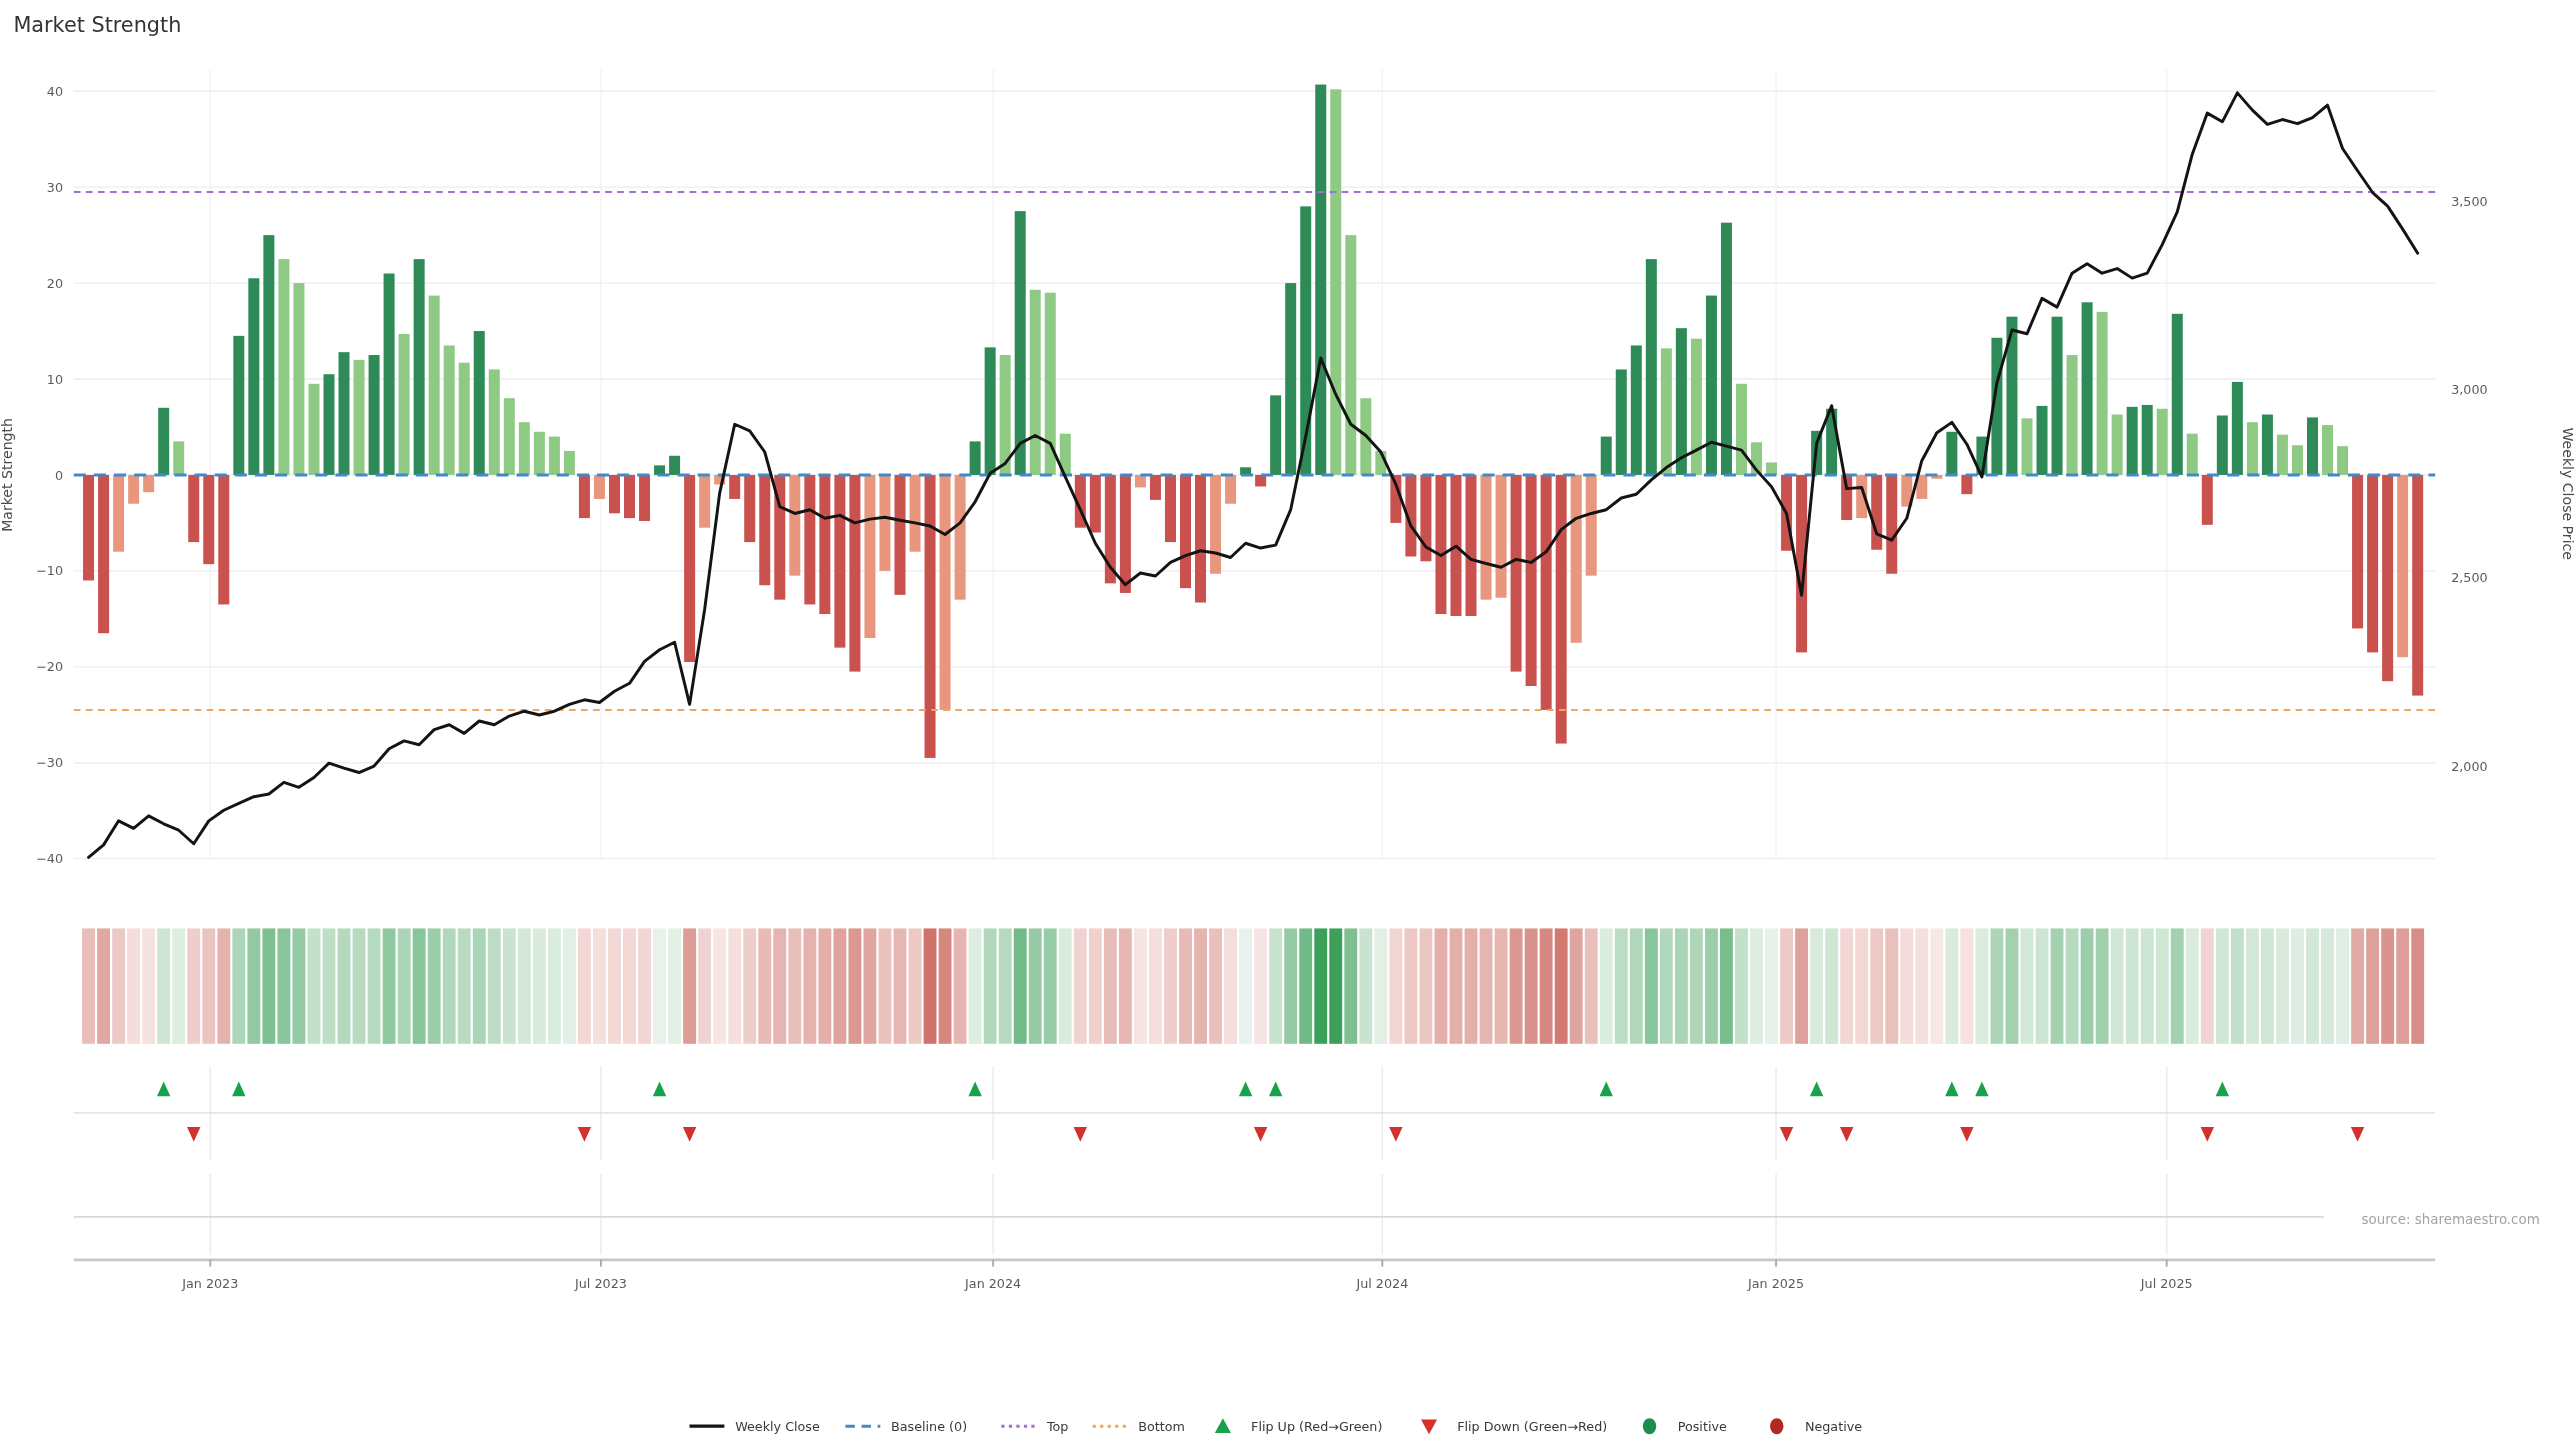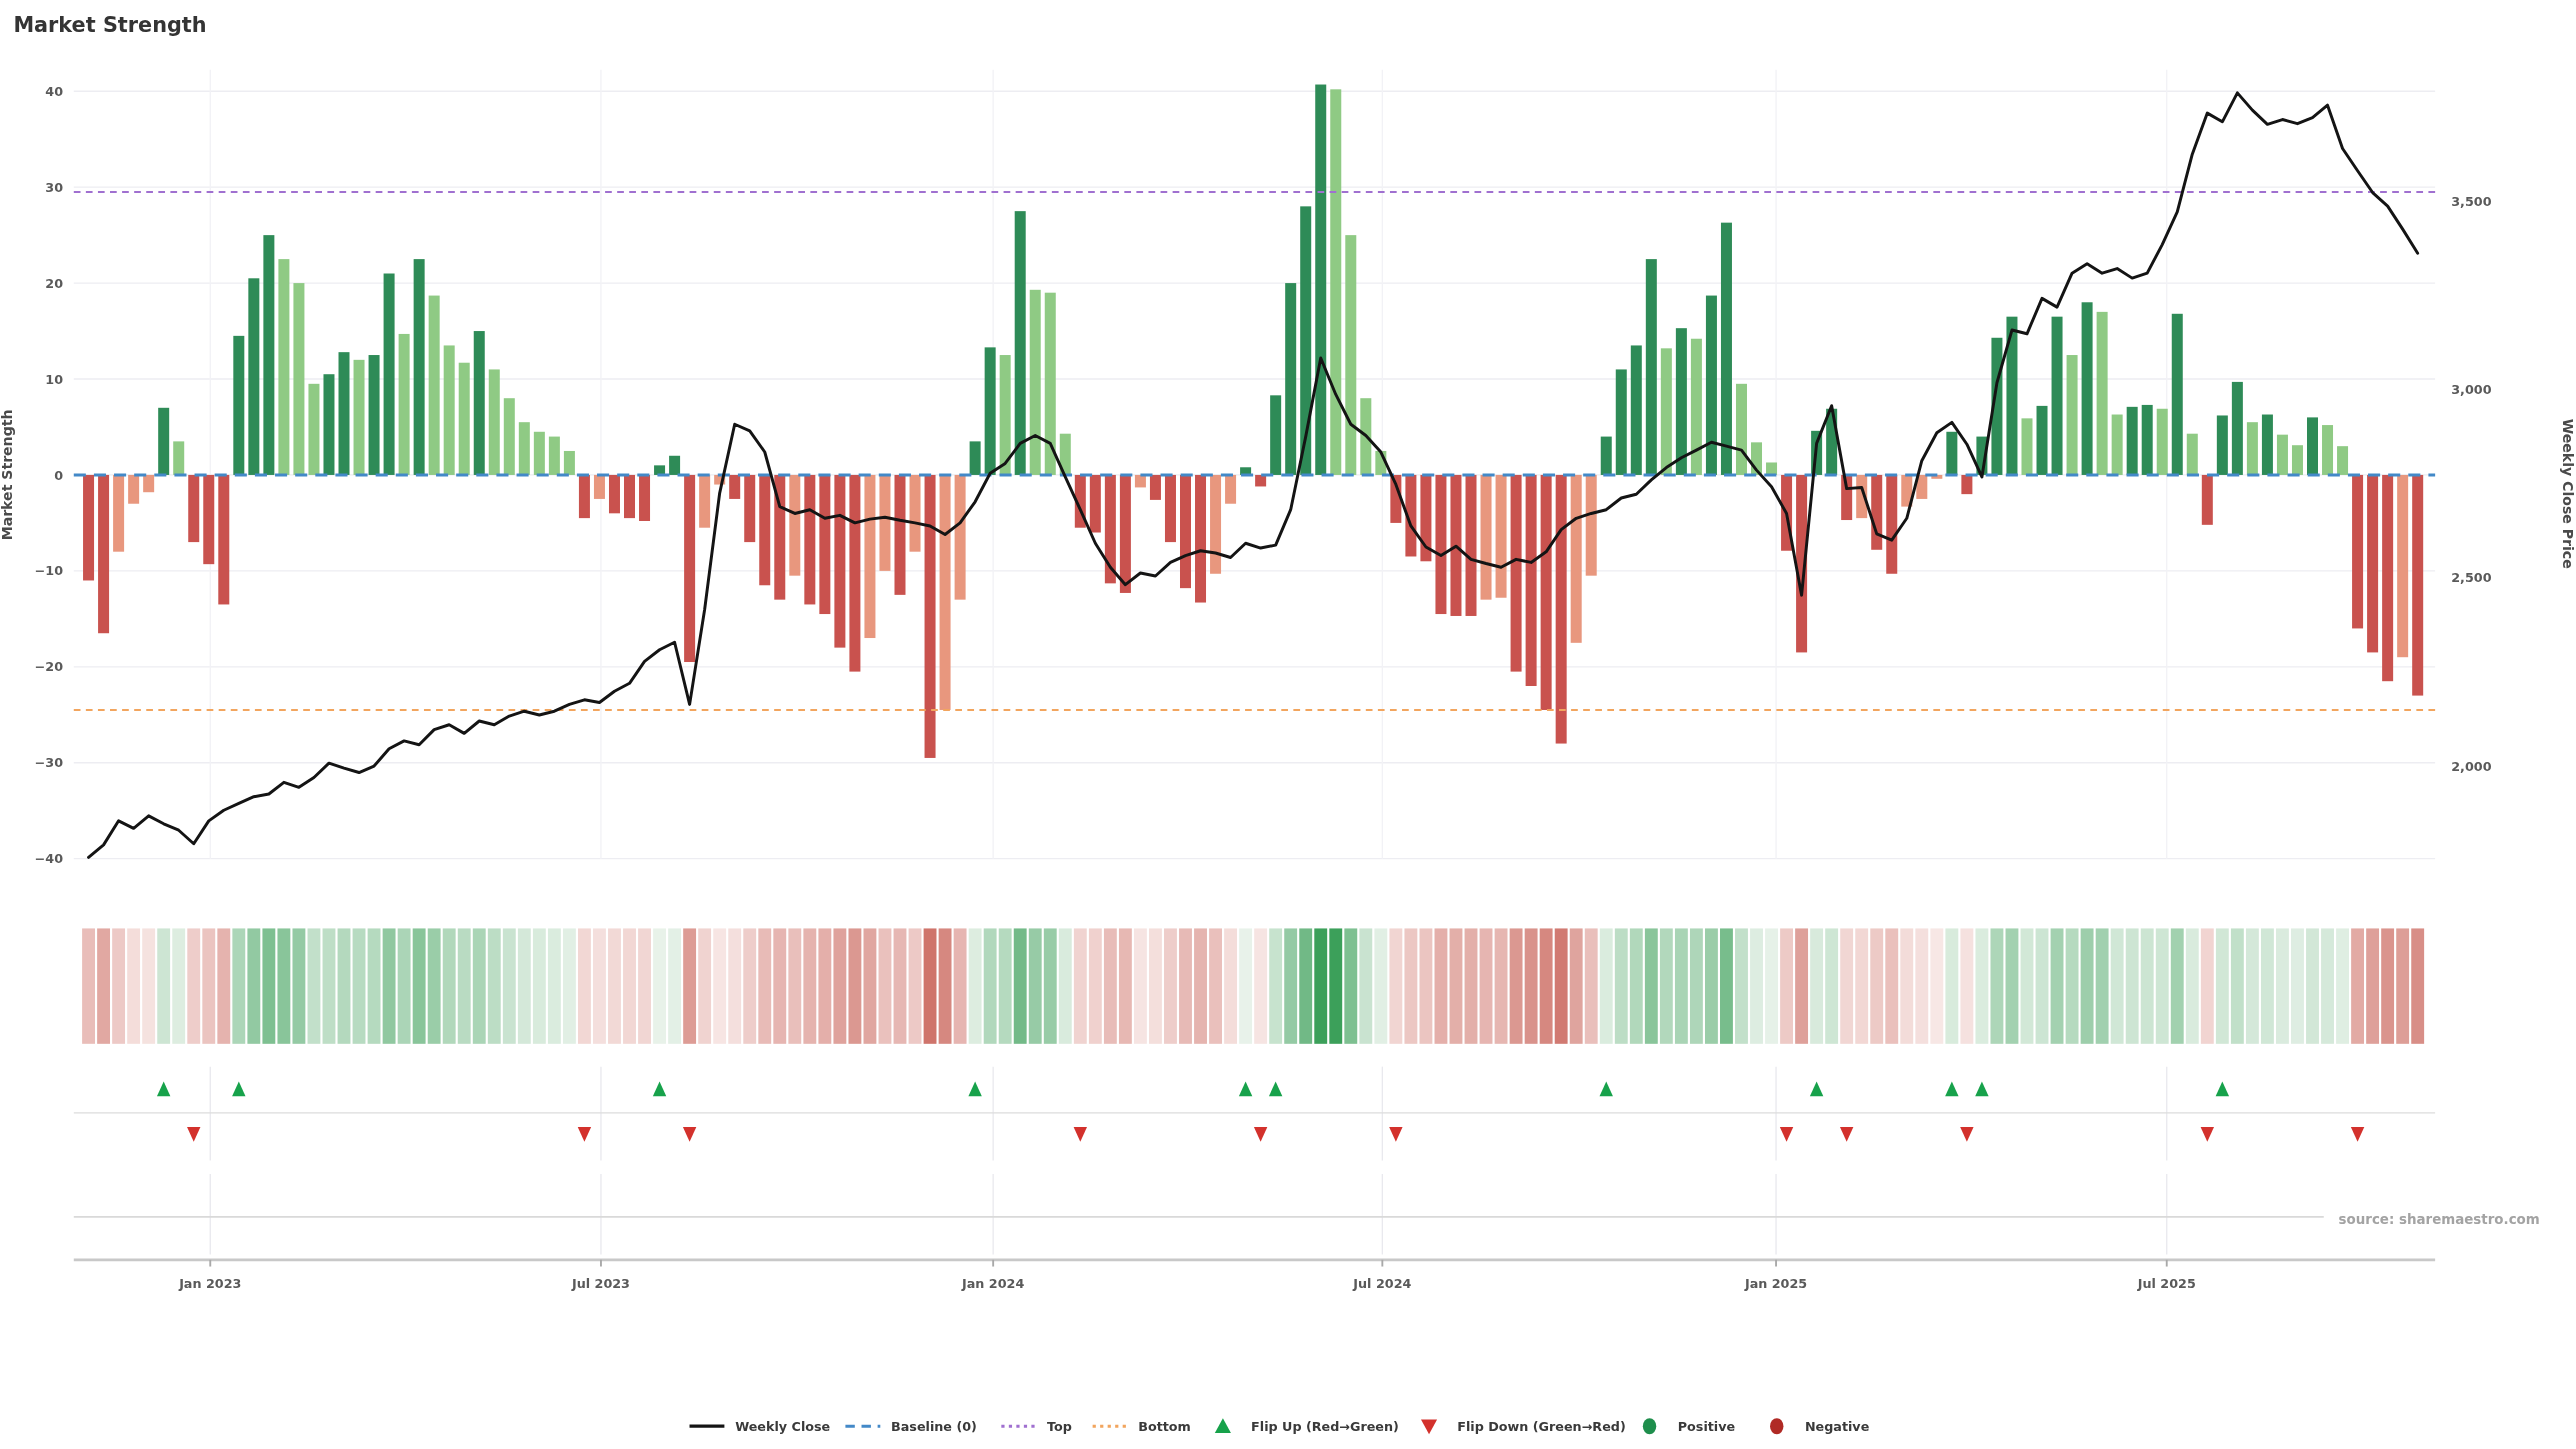--- a/index.html
+++ b/index.html
@@ -1,17 +1,17 @@
 <!DOCTYPE html>
 <html style="font-size:10.7px"><head>
 <meta charset="utf-8">
 <style>
   html,body{margin:0;padding:0;background:#ffffff;}
   body{font-family:"DejaVu Sans", sans-serif;}
-  .page{width:2576px;height:1449px;background:#fff;font-weight:bold;}
+  .page{width:2576px;height:1449px;background:#fff;}
   svg{display:block;}
   text{fill:#3c3c3c;}
   .title{font-size:15.5px;fill:#343434;}
   .axlab{font-size:10.5px;fill:#4a4a4a;}
   .tick{font-size:9.5px;fill:#5a5a5a;}
   .src{font-size:10px;fill:#a3a3a3;}
   .leglab{font-size:9.5px;fill:#3a3a3a;}
 </style>
 </head>
 <body>

